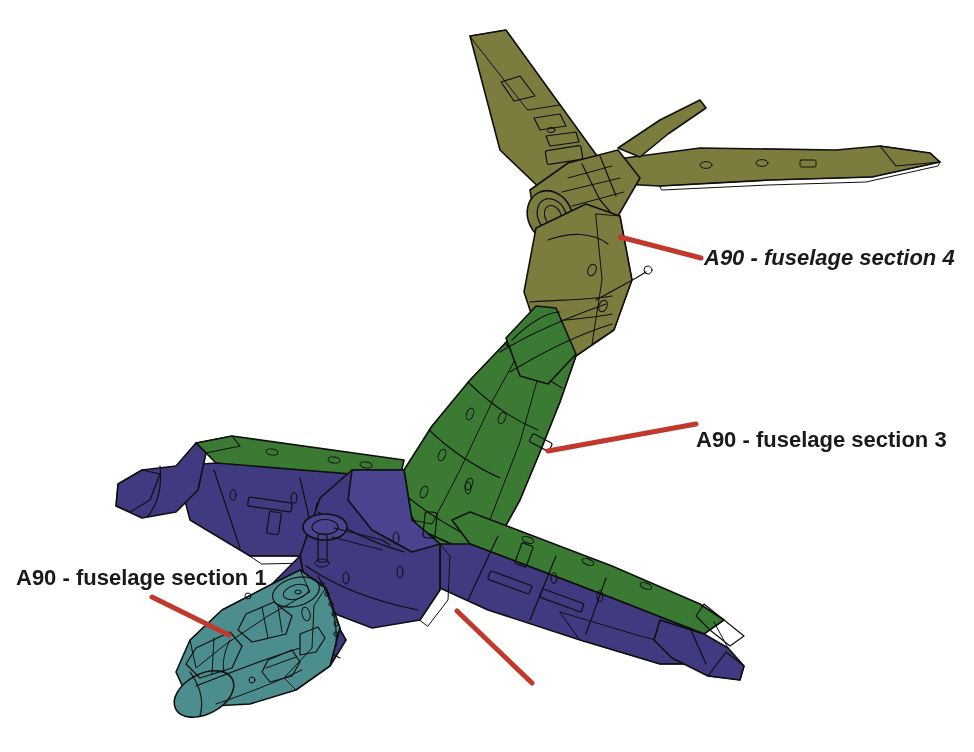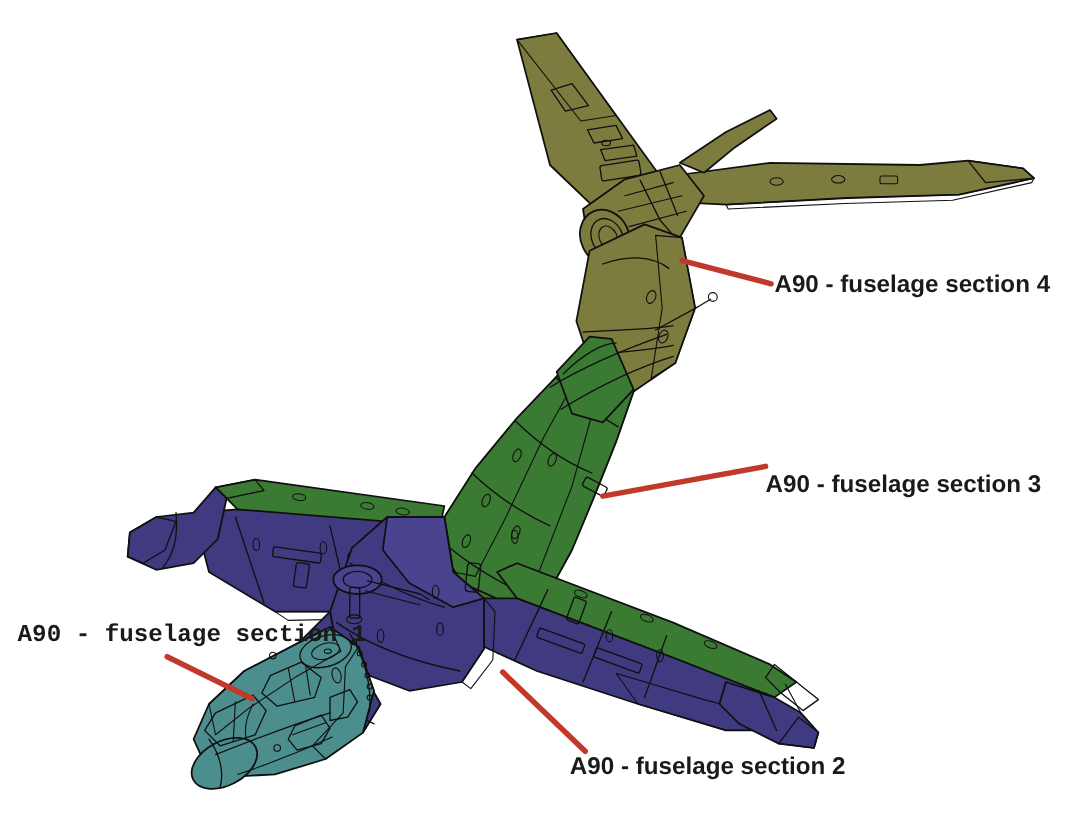--- a/index.html
+++ b/index.html
@@ -27,24 +27,24 @@
   .callout-label {
     position: absolute;
     font-family: "Liberation Sans", sans-serif;
     font-weight: bold;
     font-size: 22px;
     line-height: 24px;
     color: #1a1a1a;
     white-space: nowrap;
     letter-spacing: 0px;
   }
-  #label-1 { left: 16px;  top: 566px; font-family: Liberation Mono, monospace; }
+  #label-1 { left: 16px;  top: 566px; }
   #label-2 { left: 518px; top: 685px; }
   #label-3 { left: 696px; top: 400px; margin-top: 28px; }
-  #label-4 { left: 704px; top: 246px; }
+  #label-4 { left: 704px; top: 246px; font-style: italic; }
 </style>
 </head>
 <body>
 
 <div id="stage">
 
   <svg id="diagram-svg" viewBox="0 0 974 752">
 
     <defs>
       <style>
@@ -238,19 +238,18 @@
       <line x1="152" y1="597" x2="229" y2="635" stroke="#c0392b" stroke-width="5" stroke-linecap="round"></line>
       <line x1="457" y1="611" x2="532" y2="683" stroke="#c0392b" stroke-width="5" stroke-linecap="round"></line>
       <line x1="548" y1="451" x2="696" y2="424" stroke="#c0392b" stroke-width="5" stroke-linecap="round"></line>
       <line x1="620" y1="237" x2="701" y2="258" stroke="#c0392b" stroke-width="5" stroke-linecap="round"></line>
     </g>
 
   </svg>
 
   <div class="callout-label" id="label-1">A90 - fuselage section 1</div>
 
-  <div class="callout-label" id="label-2">A90 - fuselage section 2</div>
 
   <div class="callout-label" id="label-3">A90 - fuselage section 3</div>
 
   <div class="callout-label" id="label-4">A90 - fuselage section 4</div>
 
 </div>
 
 </body></html>

